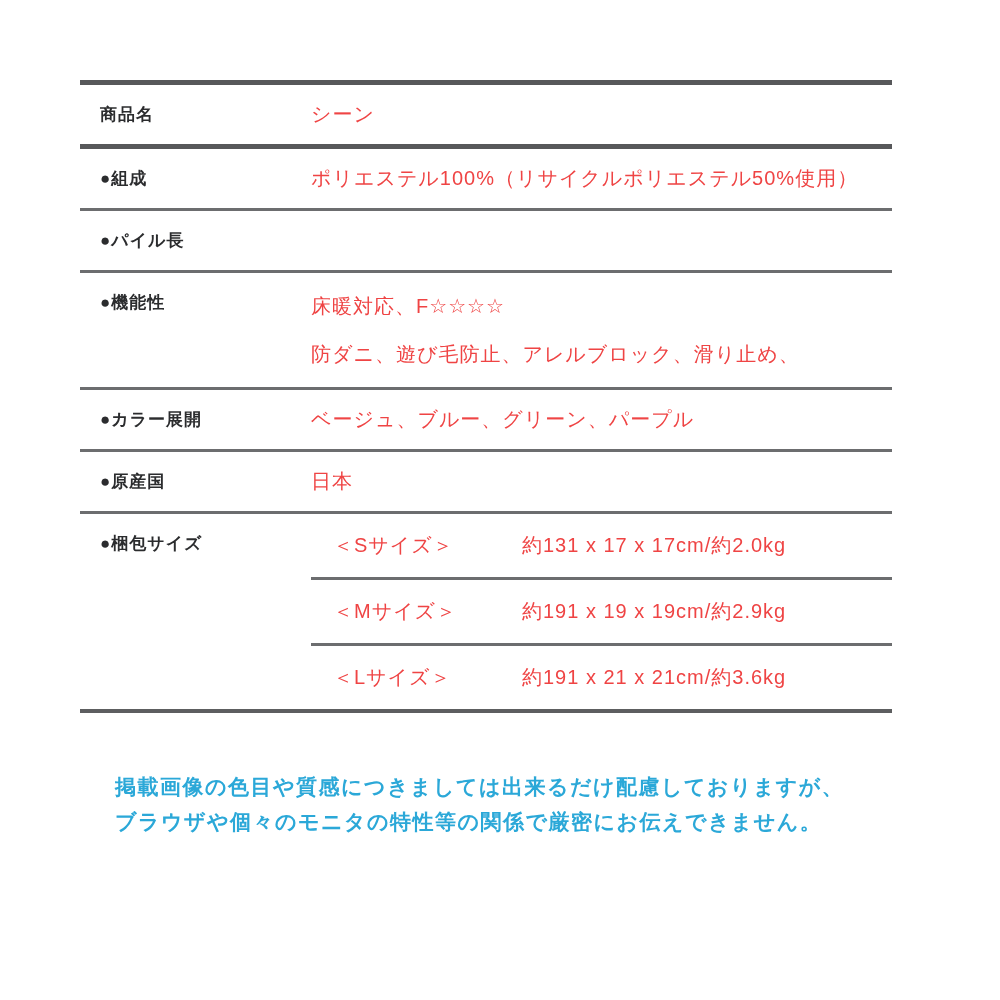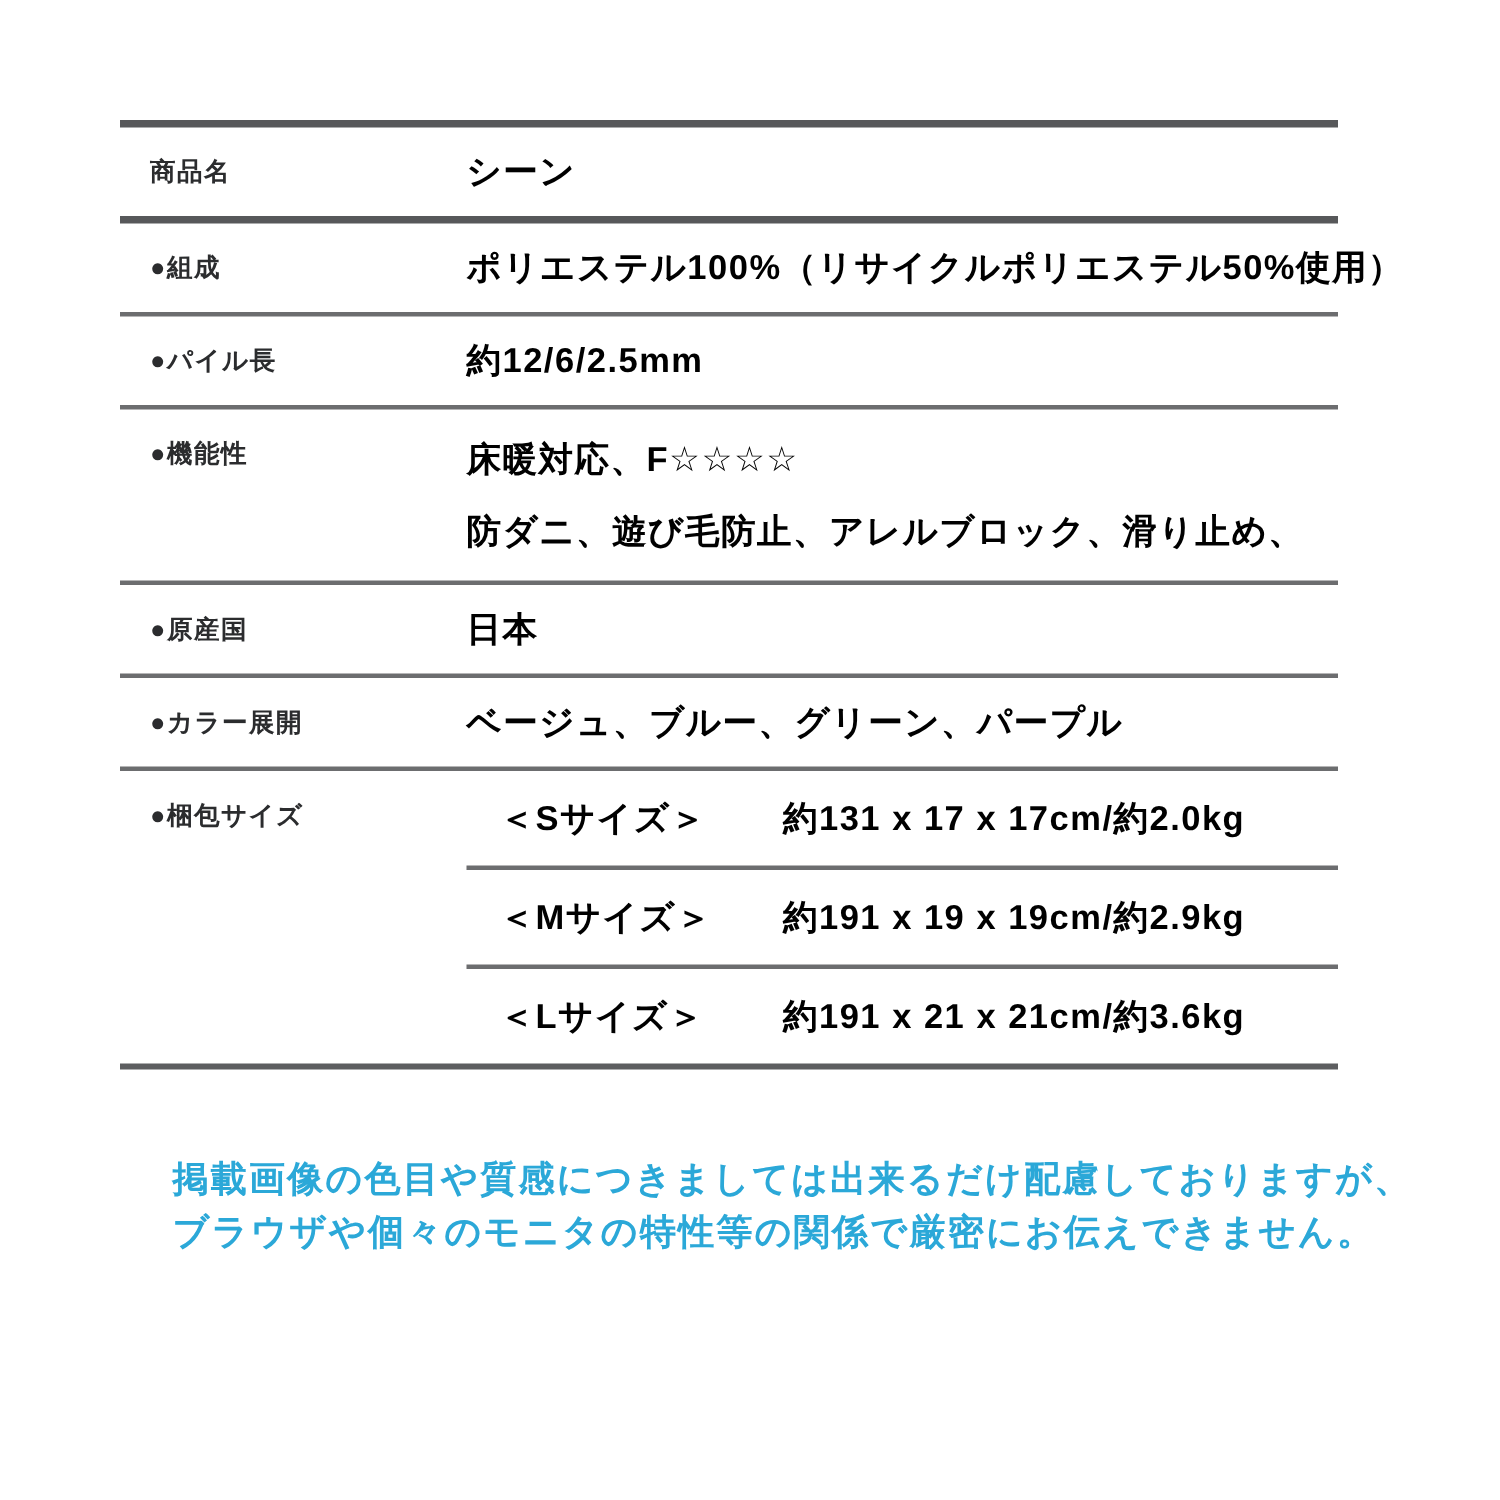--- a/index.html
+++ b/index.html
@@ -31,24 +31,24 @@
     line-height: 29px;
     font-weight: bold;
     color: #2b2c2e;
     letter-spacing: 1px;
     white-space: nowrap;
   }
 
   .cell-value {
     flex: 1;
     padding: 15px 0;
-    font-size: 23px;
+    font-size: 20px;
     line-height: 29px;
-    font-weight: 700;
-    color: #000000;
+    font-weight: 400;
+    color: #ef4444;
     letter-spacing: 1px;
     white-space: nowrap;
   }
 
   .cell-value.multiline { padding: 9px 0; }
   .cell-value.multiline .value-line { line-height: 48px; }
 
   .cell-value.packing { padding: 0; }
   .size-row {
     display: flex;
@@ -57,21 +57,21 @@
   }
   .size-row.thin-top { border-top: 3px solid #6c6d6f; }
   .size-name { width: 173px; flex: 0 0 173px; white-space: nowrap; }
   .size-dims { flex: 1; white-space: nowrap; margin-left: 16px; }
 
   .note {
     position: absolute;
     left: 115px;
     top: 769px;
     width: 790px;
-    font-size: 24px;
+    font-size: 21px;
     line-height: 35px;
     font-weight: bold;
     letter-spacing: 1.5px;
     white-space: nowrap;
   }
 </style>
 </head>
 <body>
 
 <div class="spec-table">
@@ -81,39 +81,38 @@
     <div class="cell-value">シーン</div>
   </div>
 
   <div class="spec-row thick-top">
     <div class="cell-label">●組成</div>
     <div class="cell-value">ポリエステル100%（リサイクルポリエステル50%使用）</div>
   </div>
 
   <div class="spec-row thin-top">
     <div class="cell-label">●パイル長</div>
-    <div class="cell-value">約12/6/2.5mm</div>
   </div>
 
   <div class="spec-row thin-top">
     <div class="cell-label">●機能性</div>
     <div class="cell-value multiline">
       <div class="value-line">床暖対応、F☆☆☆☆</div>
       <div class="value-line">防ダニ、遊び毛防止、アレルブロック、滑り止め、</div>
     </div>
   </div>
 
   <div class="spec-row thin-top">
-    <div class="cell-label">●原産国</div>
-    <div class="cell-value">日本</div>
+    <div class="cell-label">●カラー展開</div>
+    <div class="cell-value">ベージュ、ブルー、グリーン、パープル</div>
   </div>
 
   <div class="spec-row thin-top">
-    <div class="cell-label">●カラー展開</div>
-    <div class="cell-value">ベージュ、ブルー、グリーン、パープル</div>
+    <div class="cell-label">●原産国</div>
+    <div class="cell-value">日本</div>
   </div>
 
   <div class="spec-row thin-top">
     <div class="cell-label">●梱包サイズ</div>
     <div class="cell-value packing">
       <div class="size-row">
         <span class="size-name">＜Sサイズ＞</span>
         <span class="size-dims">約131 x 17 x 17cm/約2.0kg</span>
       </div>
       <div class="size-row thin-top">

